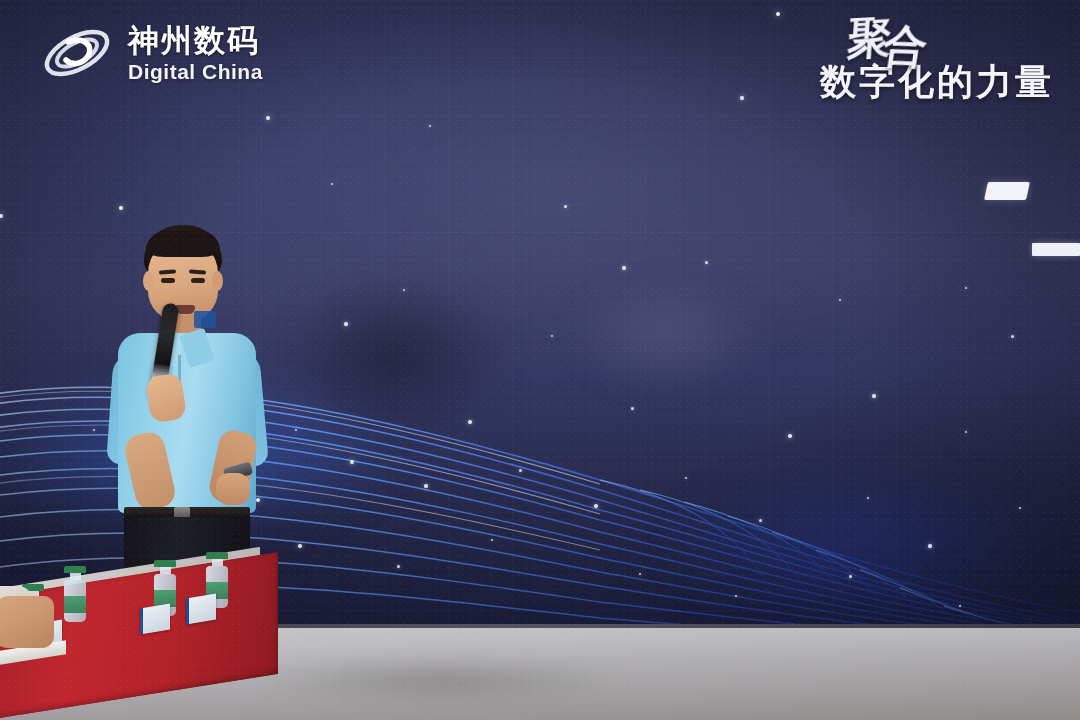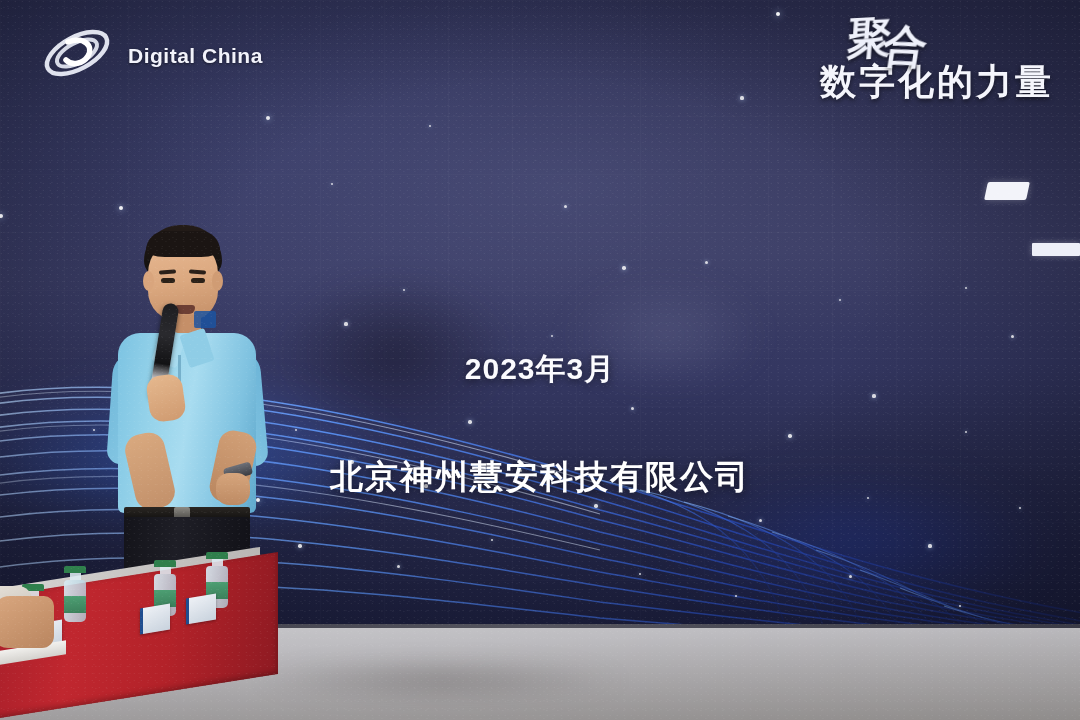--- a/index.html
+++ b/index.html
@@ -418,33 +418,32 @@
 
     <div class="logo-left">
       <svg class="dc-mark" viewBox="0 0 74 62">
         <g fill="none" stroke="#e9ecf7" stroke-linecap="round">
           <ellipse cx="37" cy="31" rx="33" ry="16" stroke-width="4.5" transform="rotate(-28 37 31)" opacity="0.95"></ellipse>
           <ellipse cx="37" cy="31" rx="22" ry="10" stroke-width="4" transform="rotate(-28 37 31)" opacity="0.9"></ellipse>
           <path d="M28 20 C44 14 54 24 48 34 C43 42 32 44 26 38" stroke-width="5.5" stroke="#ffffff"></path>
         </g>
       </svg>
       <div class="dc-text">
+        <div class="dc-cn">神州数码</div>
         <div class="dc-en">Digital China</div>
       </div>
     </div>
 
     <div class="logo-right">
       <div class="juhe">
         <span>聚</span><span>合</span>
       </div>
       <div class="power-line">数字化的力量</div>
     </div>
 
-    <div class="slide-date">2023年3月</div>
-    <div class="slide-company">北京神州慧安科技有限公司</div>
 
     <div class="edge-bar"></div>
     <div class="edge-bar2"></div>
   </div>
 
   <div class="stage-floor"></div>
   <div class="floor-shadow"></div>
 
   <div class="speaker">
     <div class="sp-hair"></div>

